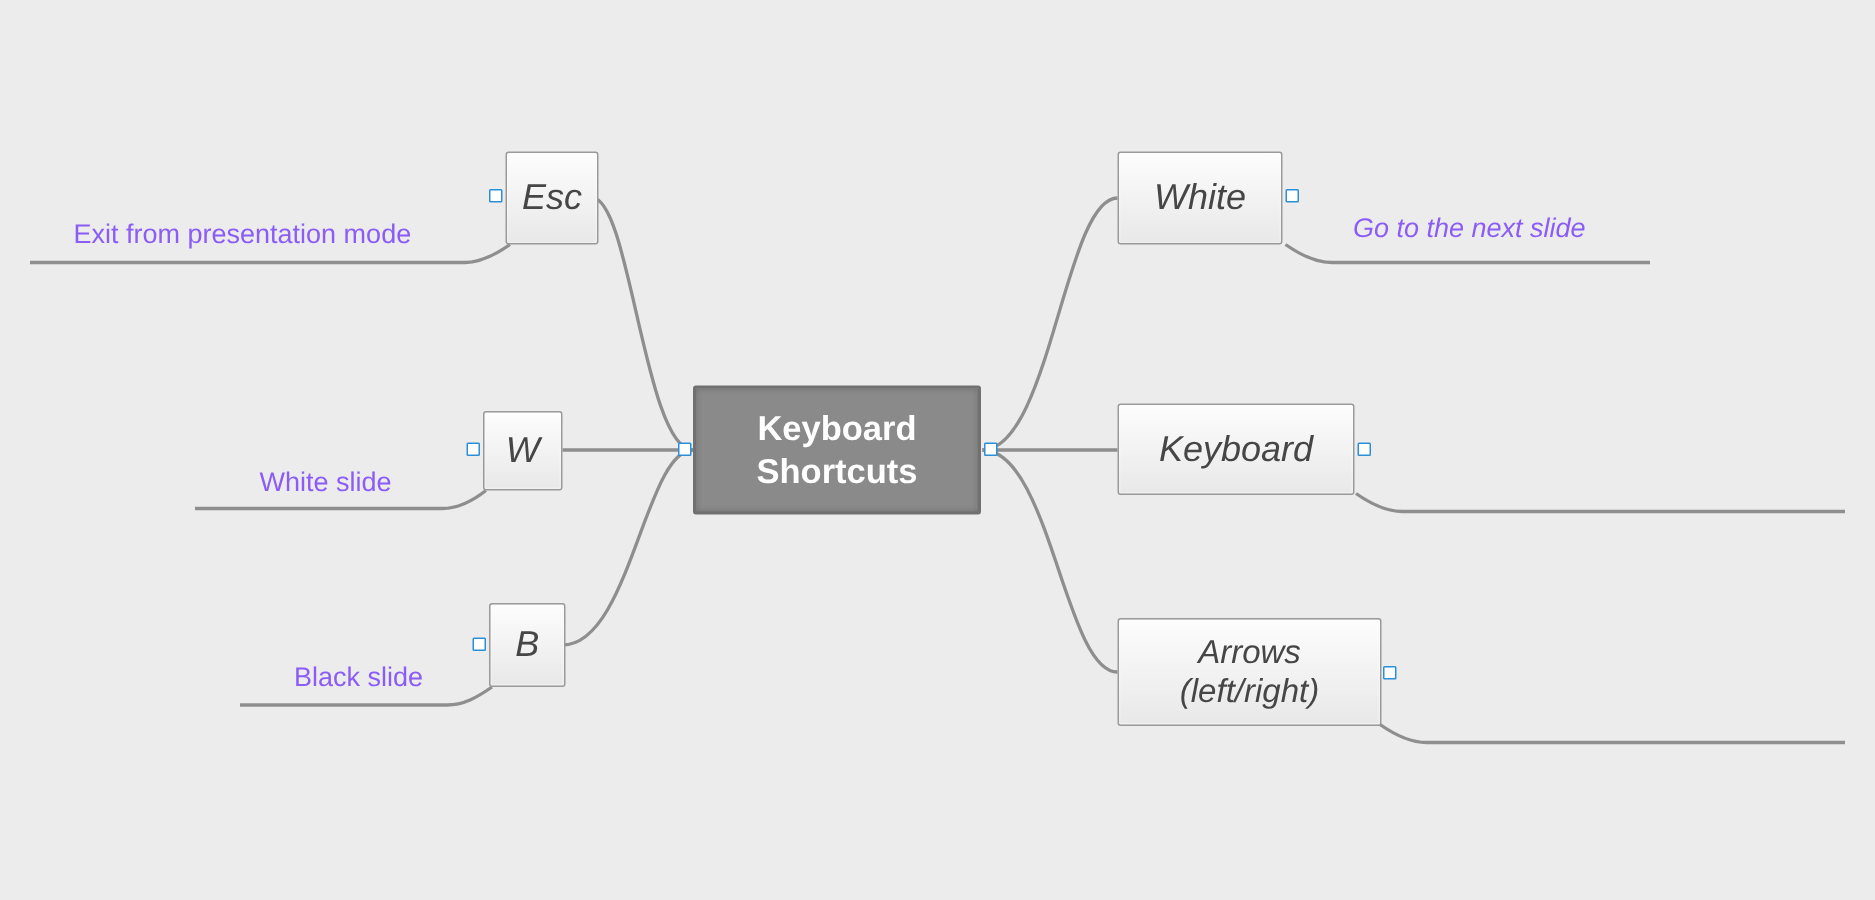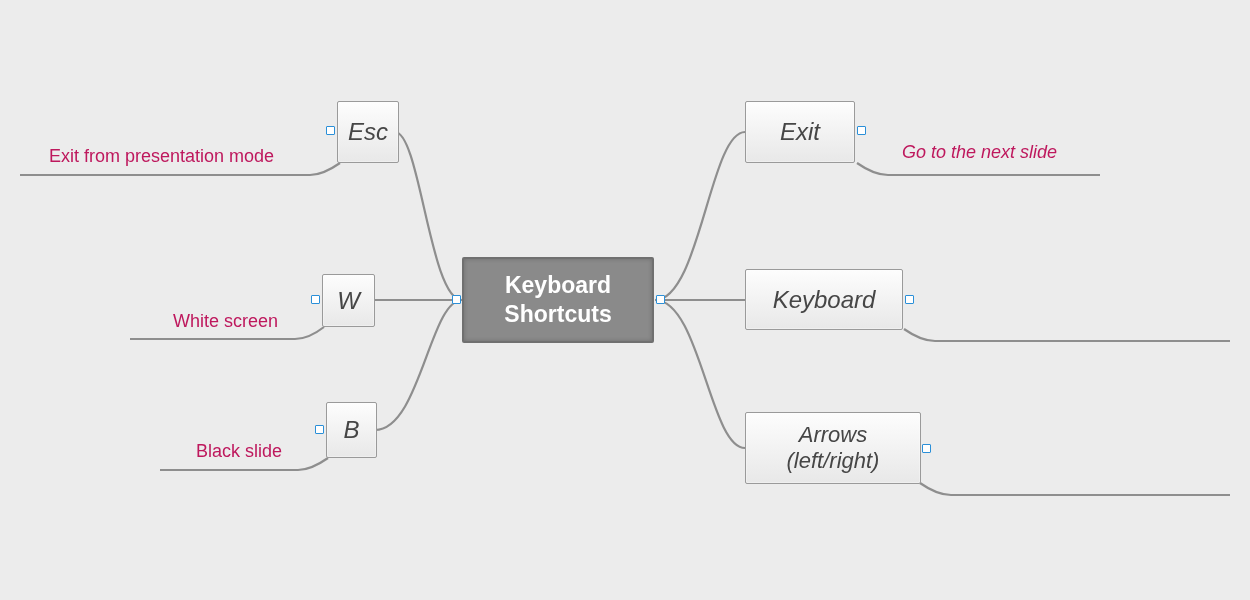--- a/index.html
+++ b/index.html
@@ -41,21 +41,21 @@
     border: 2px solid #707070;
     color: #ffffff;
     font-weight: bold;
     font-size: 23px;
     line-height: 1.25;
     border-radius: 2px;
     box-shadow: inset 0 0 4px rgba(0,0,0,0.2);
   }
   .label {
     position: absolute;
-    color: #be185d;
+    color: #8b5cf6;
     font-size: 18px;
     white-space: nowrap;
   }
   .handle {
     position: absolute;
     width: 9px;
     height: 9px;
     box-sizing: border-box;
     border: 1px solid #2a8fd8;
     background: #ffffff;
@@ -112,30 +112,30 @@
   <div class="node" style="left:337px; top:101px; width:62px; height:62px; font-size:24px;text-align:center;">
     <span>Esc</span>
   </div>
   <div class="handle" style="left:326px; top:126px;"></div>
   <div class="label" style="left:49px; top:146px;">Exit from presentation mode</div>
 
   <div class="node" style="left:322px; top:274px; width:53px; height:53px; font-size:24px;">
     <span>W</span>
   </div>
   <div class="handle" style="left:311px; top:295px;"></div>
-  <div class="label" style="left:173px; top:311px;">White screen</div>
+  <div class="label" style="left:173px; top:311px;">White slide</div>
 
   <div class="node" style="left:326px; top:402px; width:51px; height:56px; font-size:24px;">
     <span>B</span>
   </div>
   <div class="handle" style="left:315px; top:425px;"></div>
   <div class="label" style="left:196px; top:441px;">Black slide</div>
 
   <div class="node" style="left:745px; top:101px; width:110px; height:62px; font-size:24px;">
-    <span>Exit</span>
+    <span>White</span>
   </div>
   <div class="handle" style="left:857px; top:126px;"></div>
   <div class="label" style="left:902px; top:142px;font-style:italic;">Go to the next slide</div>
 
   <div class="node" style="left:745px; top:269px; width:158px; height:61px; font-size:24px;">
     <span>Keyboard</span>
   </div>
   <div class="handle" style="left:905px; top:295px;"></div>
 
   <div class="node" style="left:745px; top:412px; width:176px; height:72px; font-size:22px; line-height:1.2; padding:4px 4px;">

